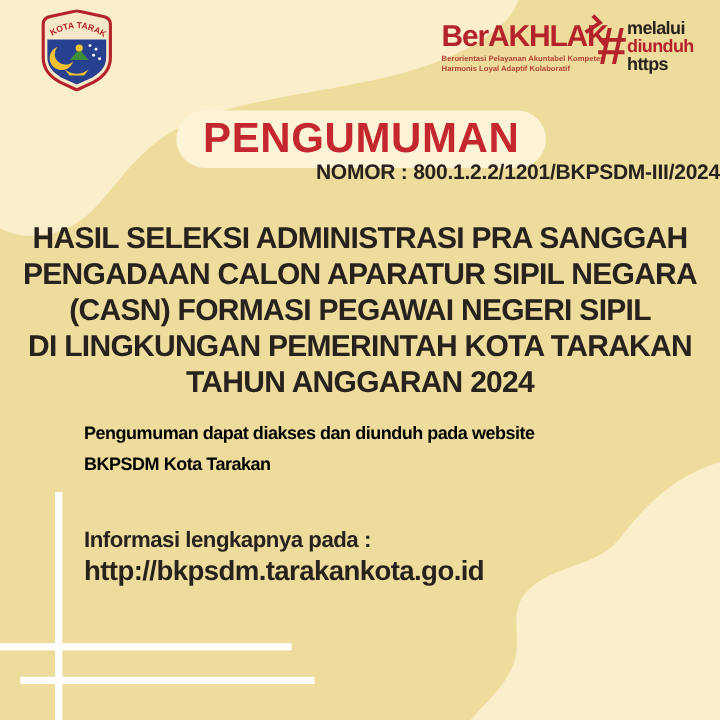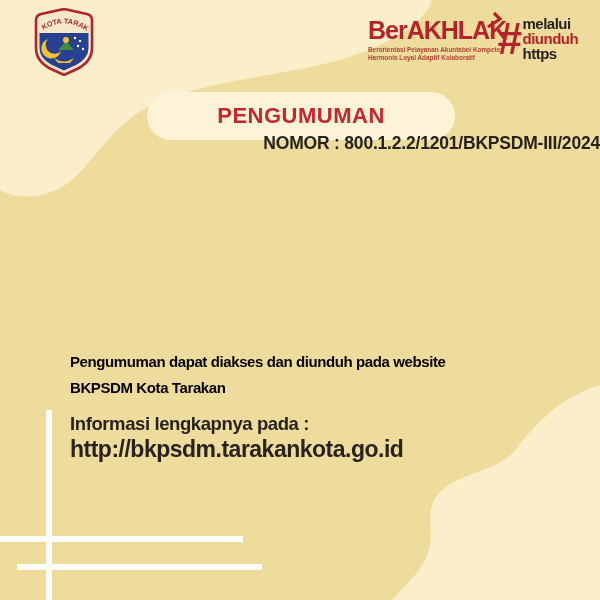--- a/index.html
+++ b/index.html
@@ -23,33 +23,33 @@
   .berakhlak .chev{position:absolute;left:118px;top:-6px;}
   .berakhlak .tag{color:#b5433a;font-weight:bold;font-size:6.4px;line-height:8px;margin-top:3px;white-space:nowrap;}
   .bangga{position:absolute;left:497px;top:16px;display:flex;align-items:center;}
   .bangga .hash{color:#b5232a;font-weight:900;font-style:italic;font-size:44px;line-height:44px;margin-right:1px;}
   .bangga .stack{font-weight:bold;font-size:15px;line-height:15px;letter-spacing:-0.5px;color:#27221e;}
   .bangga .stack .red{color:#b5232a;}
 
   
   .pill{position:absolute;left:147px;top:92px;width:308px;height:48px;background:#fdf3d6;
     border-radius:26px;display:flex;align-items:center;justify-content:center;}
-  .pill .t{color:#c5272f;font-weight:bold;font-size:22px;letter-spacing:0.5px;}
+  .pill .t{color:#c5272f;font-weight:bold;font-size:35px;letter-spacing:0.5px;}
 
   .nomor{position:absolute;left:0;top:133px;width:600px;text-align:right;
     color:#27221e;font-weight:bold;font-size:17.5px;letter-spacing:-0.2px;}
 
   .heading{position:absolute;left:0;top:184px;width:600px;text-align:center;
     color:#27221e;font-weight:bold;font-size:25px;line-height:30px;letter-spacing:-0.6px;}
 
   .desc{position:absolute;left:70px;top:349px;width:470px;color:#000000;
     font-weight:bold;font-size:15px;line-height:26px;letter-spacing:-0.4px;}
 
   .infoblock{position:absolute;left:70px;top:412px;color:#27221e;font-weight:bold;letter-spacing:-0.4px;}
-  .label{font-size:18.5px;line-height:24px;}
+  .label{font-size:18.5px;line-height:24px;margin-top:26px;}
   .url{font-size:23px;line-height:26px;letter-spacing:-0.5px;}
   .linkblock{position:absolute;left:70px;top:471px;color:#27221e;font-weight:bold;letter-spacing:-0.4px;}
 </style>
 </head>
 <body>
 
 <div class="poster">
 
   <svg class="deco" viewBox="0 0 600 600">
     <path d="M0,0 L432,0 C424,26 380,50 328,63
@@ -98,20 +98,27 @@
       <div>https</div>
     </div>
   </div>
 
   <div class="pill">
     <div class="t">PENGUMUMAN</div>
   </div>
 
   <div class="nomor">NOMOR : 800.1.2.2/1201/BKPSDM-III/2024</div>
 
+  <div class="heading">
+    <div>HASIL SELEKSI ADMINISTRASI PRA SANGGAH</div>
+    <div>PENGADAAN CALON APARATUR SIPIL NEGARA</div>
+    <div>(CASN) FORMASI PEGAWAI NEGERI SIPIL</div>
+    <div>DI LINGKUNGAN PEMERINTAH KOTA TARAKAN</div>
+    <div>TAHUN ANGGARAN 2024</div>
+  </div>
 
   <div class="desc">
     <div>Pengumuman dapat diakses dan diunduh pada website</div>
     <div>BKPSDM Kota Tarakan</div>
   </div>
 
   <div class="infoblock">
     <div class="label">Informasi lengkapnya pada :</div>
     <div class="url">http://bkpsdm.tarakankota.go.id</div>
   </div>

